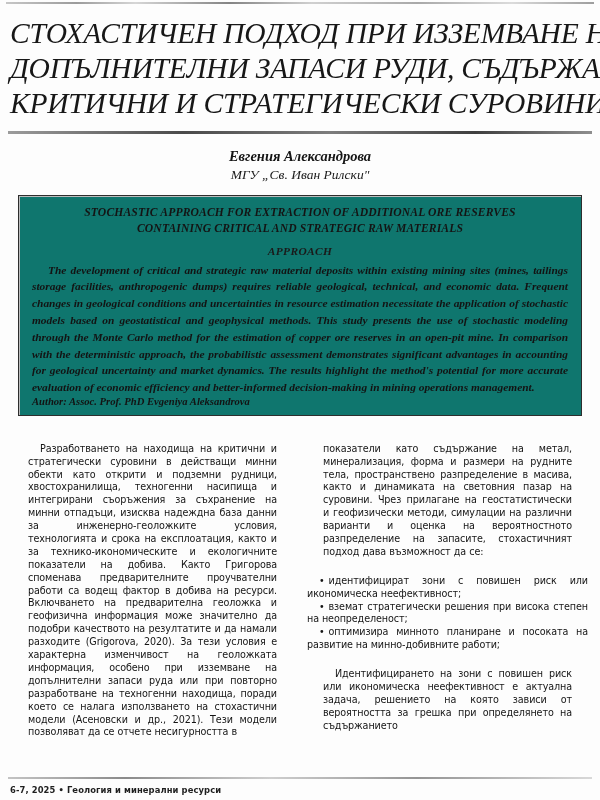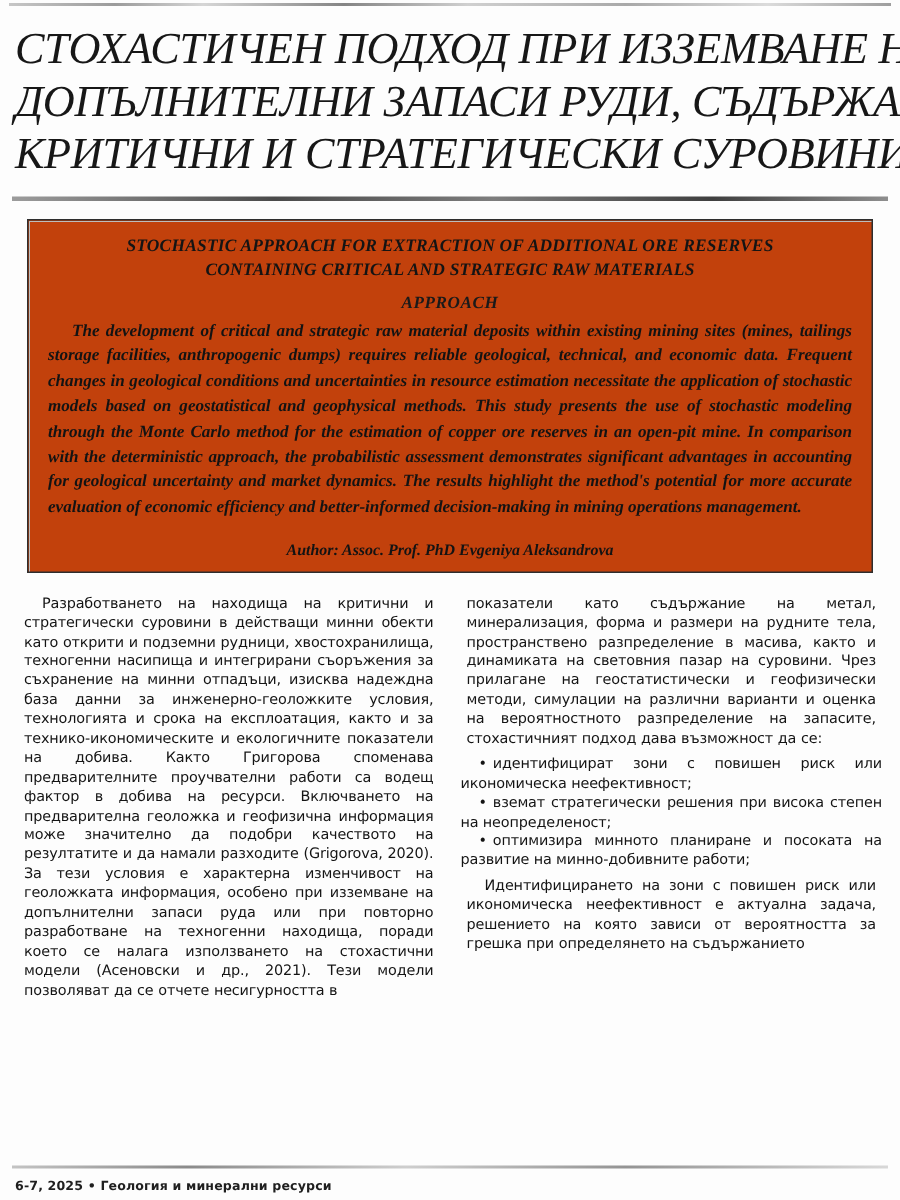--- a/index.html
+++ b/index.html
@@ -68,21 +68,21 @@
     font-weight: 400;
     font-size: 13.5px;
     margin-top: 2px;
     color: #1b1b1b;
   }
   .abstract-box {
     margin: 12px 18px 0 18px;
     border: 1.6px solid #2e2e2e;
     box-shadow: 1px 1px 0 #bdbdbd inset;
     padding: 9px 13px 8px 13px;
-    background: #c2410c;
+    background: #0f766e;
   }
   .eng-title {
     text-align: center;
     font-style: italic;
     font-weight: 700;
     font-size: 11.6px;
     line-height: 1.35;
     letter-spacing: .15px;
     color: #141414;
   }
@@ -98,44 +98,43 @@
     margin-top: 5px;
     font-style: italic;
     font-weight: 700;
     font-size: 11.4px;
     line-height: 1.47;
     text-align: justify;
     text-indent: 16px;
     color: #131313;
   }
   .summary-author {
-    margin-top: 15px;
+    margin-top: 0;
     font-style: italic;
     font-weight: 700;
     font-size: 10.6px;
-    text-align: center;
     color: #131313;
   }
   .columns {
     display: flex;
     gap: 14px;
     margin: 11px 12px 0 12px;
   }
   .col {
     flex: 1 1 0;
     min-width: 0;
   }
   .body-par {
     font-family: "DejaVu Sans", "Liberation Sans", sans-serif;
     font-size: 9.6px;
     line-height: 1.345;
     text-align: justify;
     text-indent: 12px;
     color: #141414;
-    margin: 4px;
+    margin: 16px;
     letter-spacing: -0.1px;
     word-spacing: 0.2px;
   }
   ul.bullets {
     margin: 0;
     padding: 0;
     list-style: none;
   }
   ul.bullets li {
     font-family: "DejaVu Sans", "Liberation Sans", sans-serif;
@@ -180,20 +179,24 @@
   <div class="top-rule"></div>
 
   <div class="title-block">
     <div class="title-line">СТОХАСТИЧЕН ПОДХОД ПРИ ИЗЗЕМВАНЕ НА</div>
     <div class="title-line">ДОПЪЛНИТЕЛНИ ЗАПАСИ РУДИ, СЪДЪРЖАЩИ</div>
     <div class="title-line">КРИТИЧНИ И СТРАТЕГИЧЕСКИ СУРОВИНИ</div>
   </div>
 
   <div class="title-rule"></div>
 
+  <div class="author-block">
+    <div class="author-name">Евгения Александрова</div>
+    <div class="author-affil">МГУ „Св. Иван Рилски"</div>
+  </div>
 
   <div class="abstract-box">
     <div class="eng-title">STOCHASTIC APPROACH FOR EXTRACTION OF ADDITIONAL ORE RESERVES</div>
     <div class="eng-title">CONTAINING CRITICAL AND STRATEGIC RAW MATERIALS</div>
     <div class="summary-label">APPROACH</div>
     <div class="summary-body">The development of critical and strategic raw material deposits within existing mining sites (mines, tailings storage facilities, anthropogenic dumps) requires reliable geological, technical, and economic data. Frequent changes in geological conditions and uncertainties in resource estimation necessitate the application of stochastic models based on geostatistical and geophysical methods. This study presents the use of stochastic modeling through the Monte Carlo method for the estimation of copper ore reserves in an open-pit mine. In comparison with the deterministic approach, the probabilistic assessment demonstrates significant advantages in accounting for geological uncertainty and market dynamics. The results highlight the method's potential for more accurate evaluation of economic efficiency and better-informed decision-making in mining operations management.</div>
     <div class="summary-author">Author: Assoc. Prof. PhD Evgeniya Aleksandrova</div>
   </div>
 
   <div class="columns">

